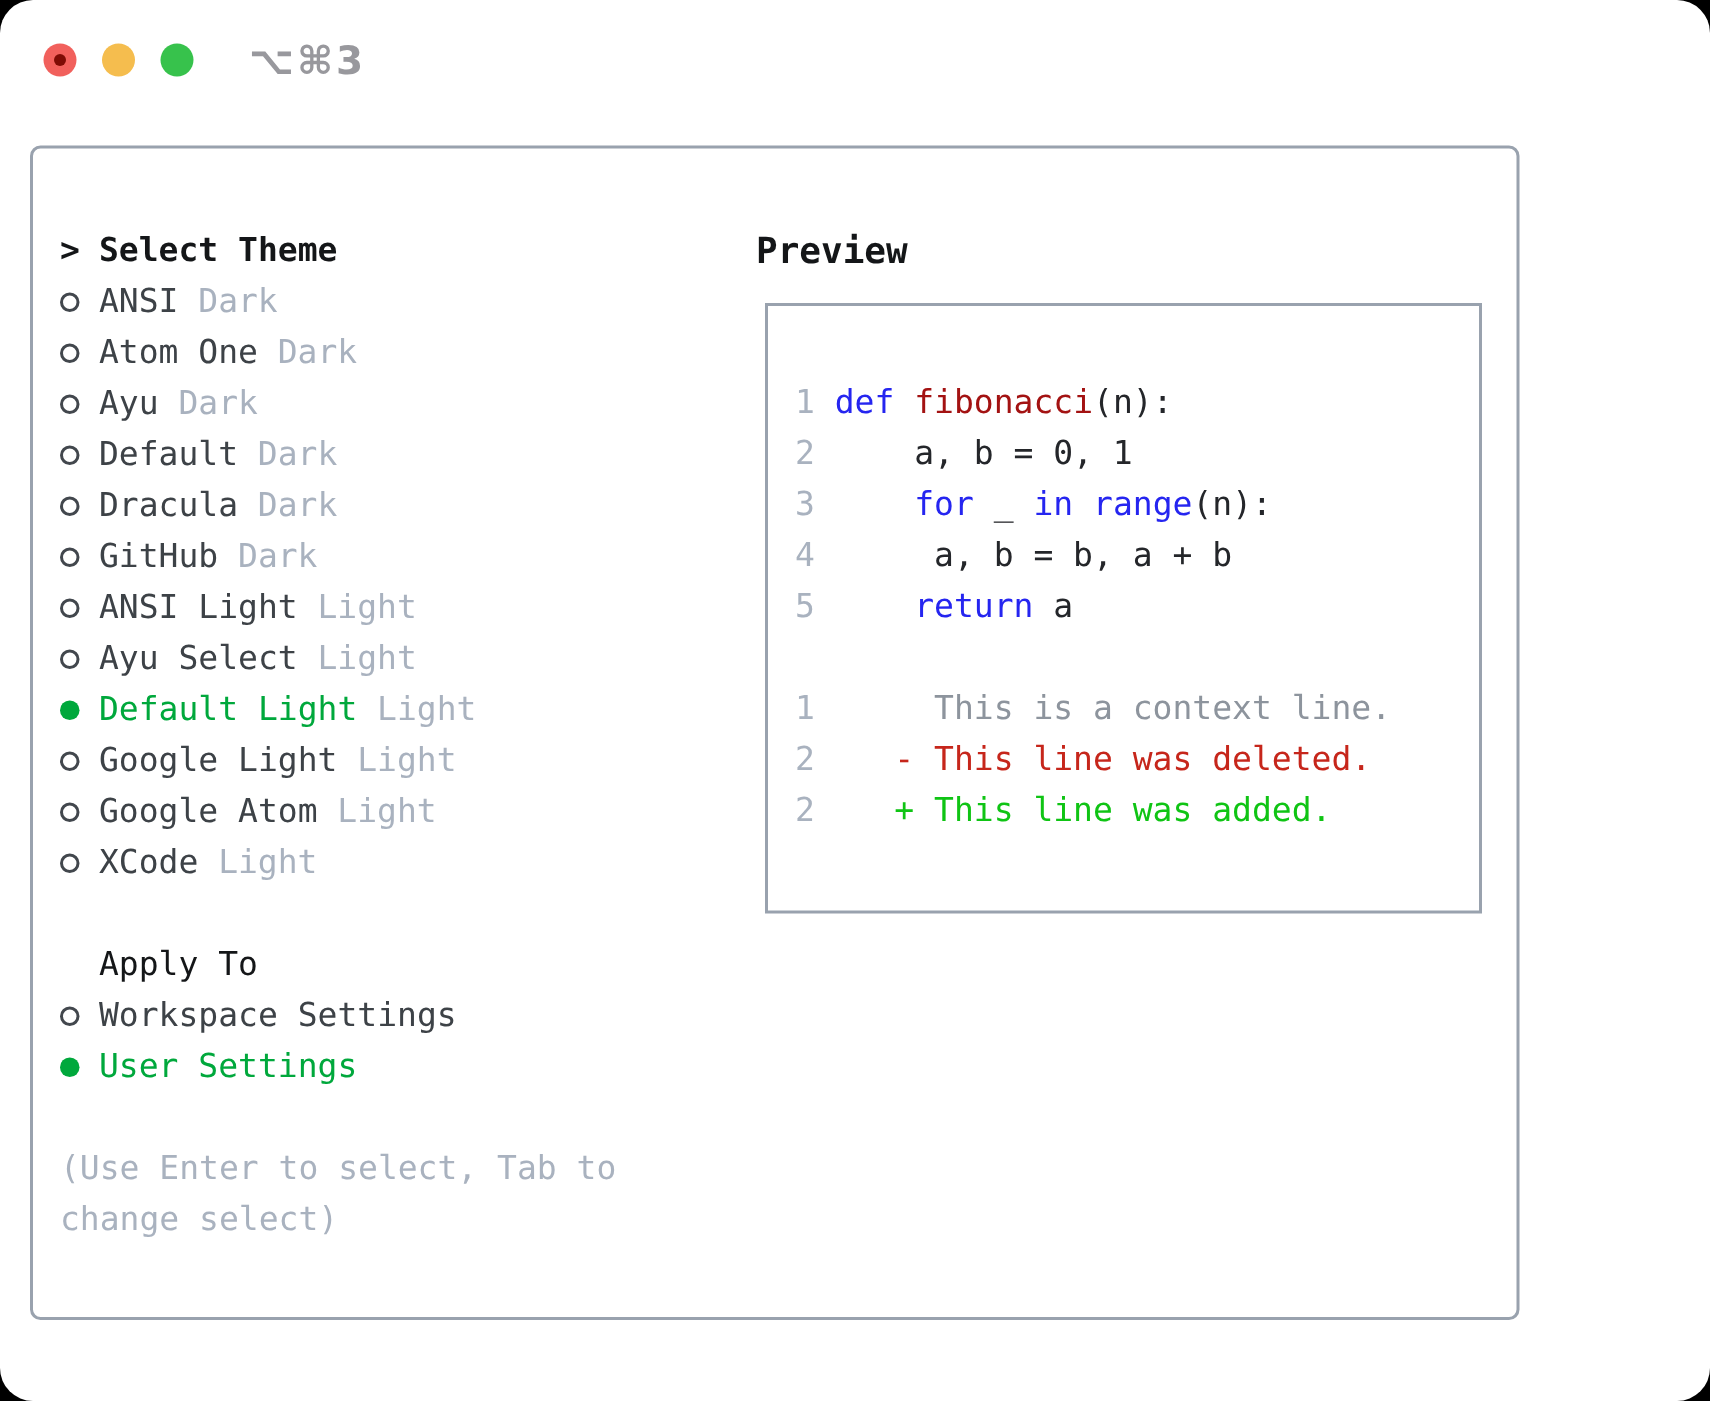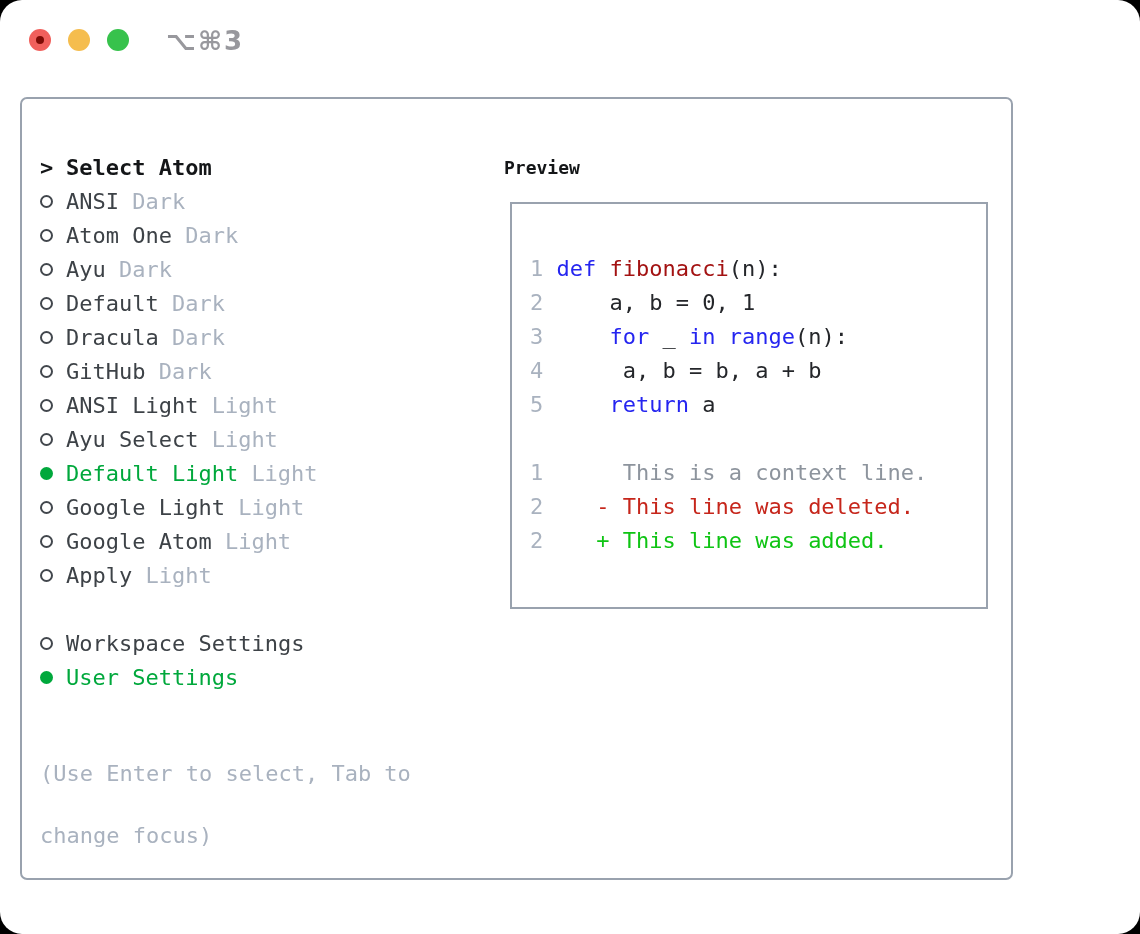--- a/index.html
+++ b/index.html
@@ -37,27 +37,27 @@
   .leftpane { position:absolute; left:18px; top:51px; font-size:22px; color:var(--text_dark); }
   .line { height:34px; display:flex; align-items:center; white-space:pre; }
   .marker { display:inline-flex; width:26px; align-items:center; flex:none; }
   .circle { width:13px; height:13px; border-radius:50%; border:2px solid #42474d; }
   .circle.sel { border:none; background:var(--green); }
   .hdr { font-weight:bold; color:var(--text_black); }
   .hdr-marker { font-weight:bold; color:var(--text_black); width:26px; display:inline-block; }
   .name.sel { color:var(--green); }
   .variant { color:var(--muted); margin-left:0.6em; }
   .apply-header { padding-left:26px; color:var(--text_black); }
-  .helptext { color:var(--muted);margin-top:28px; }
+  .helptext { color:var(--muted); }
   .spacer { height:34px; }
 
   
   .preview-title {
     position:absolute; left:482px; top:51px; height:34px; display:flex; align-items:center;
-    font-size:18px; font-weight:bold; color:var(--text_black);
+    font-size:24px; font-weight:bold; color:var(--text_black);
   }
   .preview-box {
     position:absolute; left:488px; top:103px; width:478px; height:407px;
     border:2px solid var(--border); background:#fff;
   }
   .codearea { padding:48px 0 0 18px; font-size:22px; }
   .codeline { height:34px; line-height:34px; white-space:pre; color:var(--code_text); }
   .num { display:inline-block; width:1ch; margin-right:1ch; color:var(--muted); }
   .kw  { color:var(--code_keyword);margin-top:32px; }
   .fn  { color:var(--code_function); }
@@ -75,50 +75,53 @@
     <span class="dot dot-red"></span>
     <span class="dot dot-yellow"></span>
     <span class="dot dot-green"></span>
     <span class="shortcut">⌥⌘3</span>
   </div>
 
   <div class="mainbox">
 
     <div class="leftpane">
       <div class="line">
-        <span class="hdr-marker">&gt;</span><span class="hdr">Select Atom</span>
+        <span class="hdr-marker">&gt;</span><span class="hdr">Select Theme</span>
       </div>
 
       <div id="theme-list">
           <div class="line"><span class="marker"><span class="circle"></span></span><span class="name">ANSI</span><span class="variant">Dark</span></div>
           <div class="line"><span class="marker"><span class="circle"></span></span><span class="name">Atom One</span><span class="variant">Dark</span></div>
           <div class="line"><span class="marker"><span class="circle"></span></span><span class="name">Ayu</span><span class="variant">Dark</span></div>
           <div class="line"><span class="marker"><span class="circle"></span></span><span class="name">Default</span><span class="variant">Dark</span></div>
           <div class="line"><span class="marker"><span class="circle"></span></span><span class="name">Dracula</span><span class="variant">Dark</span></div>
           <div class="line"><span class="marker"><span class="circle"></span></span><span class="name">GitHub</span><span class="variant">Dark</span></div>
           <div class="line"><span class="marker"><span class="circle"></span></span><span class="name">ANSI Light</span><span class="variant">Light</span></div>
           <div class="line"><span class="marker"><span class="circle"></span></span><span class="name">Ayu Select</span><span class="variant">Light</span></div>
           <div class="line"><span class="marker"><span class="circle sel"></span></span><span class="name sel">Default Light</span><span class="variant">Light</span></div>
           <div class="line"><span class="marker"><span class="circle"></span></span><span class="name">Google Light</span><span class="variant">Light</span></div>
           <div class="line"><span class="marker"><span class="circle"></span></span><span class="name">Google Atom</span><span class="variant">Light</span></div>
-          <div class="line"><span class="marker"><span class="circle"></span></span><span class="name">Apply</span><span class="variant">Light</span></div>
+          <div class="line"><span class="marker"><span class="circle"></span></span><span class="name">XCode</span><span class="variant">Light</span></div>
         </div>
 
       <div class="spacer"></div>
 
+      <div class="line apply-header">
+        <span class="hdr-apply" style="color:var(--text_black)">Apply To</span>
+      </div>
 
       <div id="apply-list">
           <div class="line"><span class="marker"><span class="circle"></span></span><span class="name">Workspace Settings</span></div>
           <div class="line"><span class="marker"><span class="circle sel"></span></span><span class="name sel">User Settings</span></div>
         </div>
 
       <div class="spacer"></div>
 
       <div class="line helptext">(Use Enter to select, Tab to</div>
-      <div class="line helptext">change focus)</div>
+      <div class="line helptext">change select)</div>
     </div>
 
     <div class="preview-title">Preview</div>
 
     <div class="preview-box">
       <div class="codearea" id="code-area">
           <div class="codeline"><span class="num">1</span><span class="kw">def</span><span class="pl"> </span><span class="fn">fibonacci</span><span class="pl">(n):</span></div>
           <div class="codeline"><span class="num">2</span><span class="pl">    a, b = 0, 1</span></div>
           <div class="codeline"><span class="num">3</span><span class="pl">    </span><span class="kw">for</span><span class="pl"> _ </span><span class="kw">in</span><span class="pl"> </span><span class="kw">range</span><span class="pl">(n):</span></div>
           <div class="codeline"><span class="num">4</span><span class="pl">     a, b = b, a + b</span></div>

